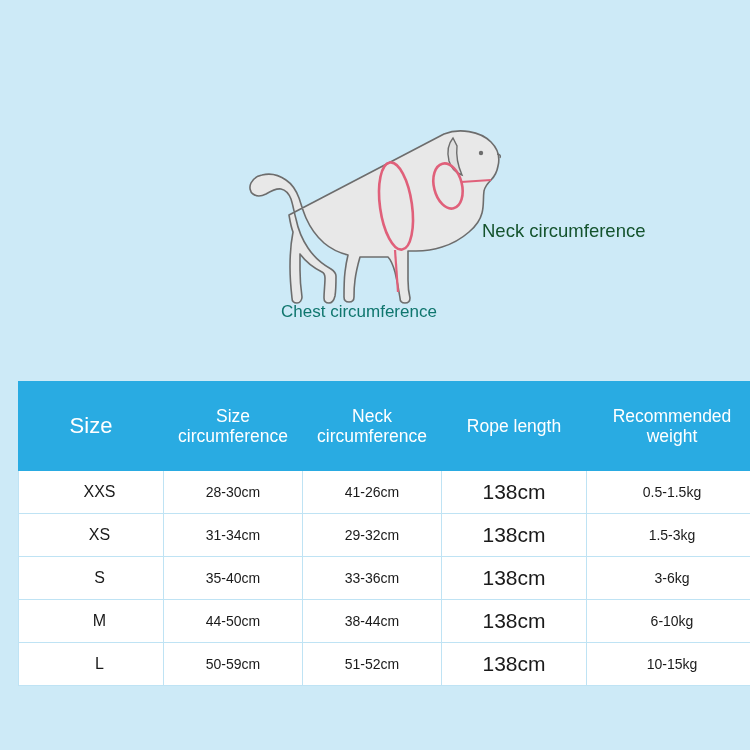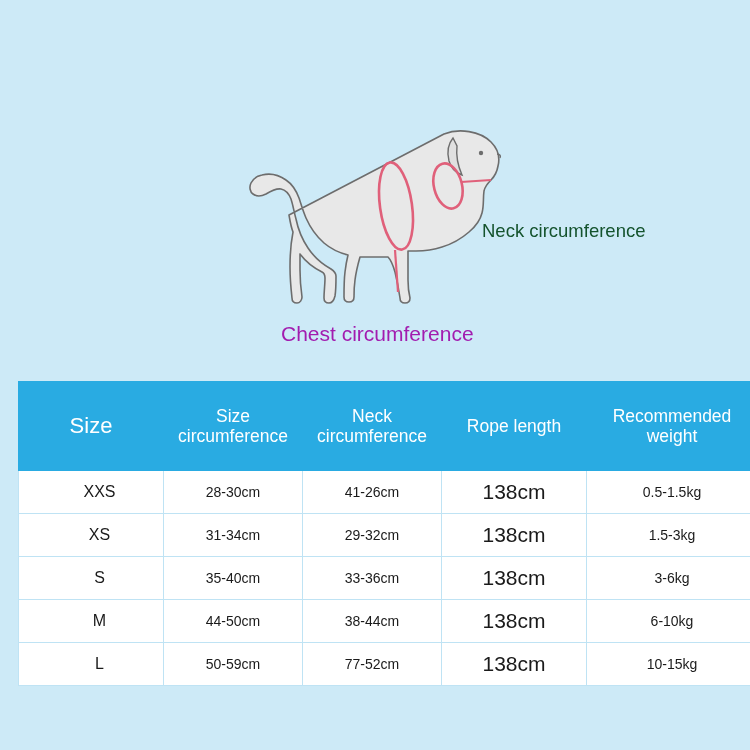--- a/index.html
+++ b/index.html
@@ -40,23 +40,23 @@
     left: 482px;
     top: 188px;
     font-size: 18.5px;
     color: #14532d;
     white-space: nowrap;
     margin-top: 32px;
   }
   .label-chest {
     position: absolute;
     left: 281px;
-    top: 322px;
-    font-size: 21px;
-    color: #a21caf;
+    top: 302px;
+    font-size: 17px;
+    color: #0f766e;
     white-space: nowrap;
   }
 
   
   .table-wrap {
     position: absolute;
     left: 18px;
     top: 381px;
     width: 714px;
   }
@@ -212,21 +212,21 @@
         <tr>
           <td class="c-size">M</td>
           <td>44-50cm</td>
           <td>38-44cm</td>
           <td class="c-rope">138cm</td>
           <td>6-10kg</td>
         </tr>
         <tr>
           <td class="c-size">L</td>
           <td>50-59cm</td>
-          <td>77-52cm</td>
+          <td>51-52cm</td>
           <td class="c-rope">138cm</td>
           <td>10-15kg</td>
         </tr>
       </tbody>
     </table>
   </div>
 
 </div>
 
 </body></html>

